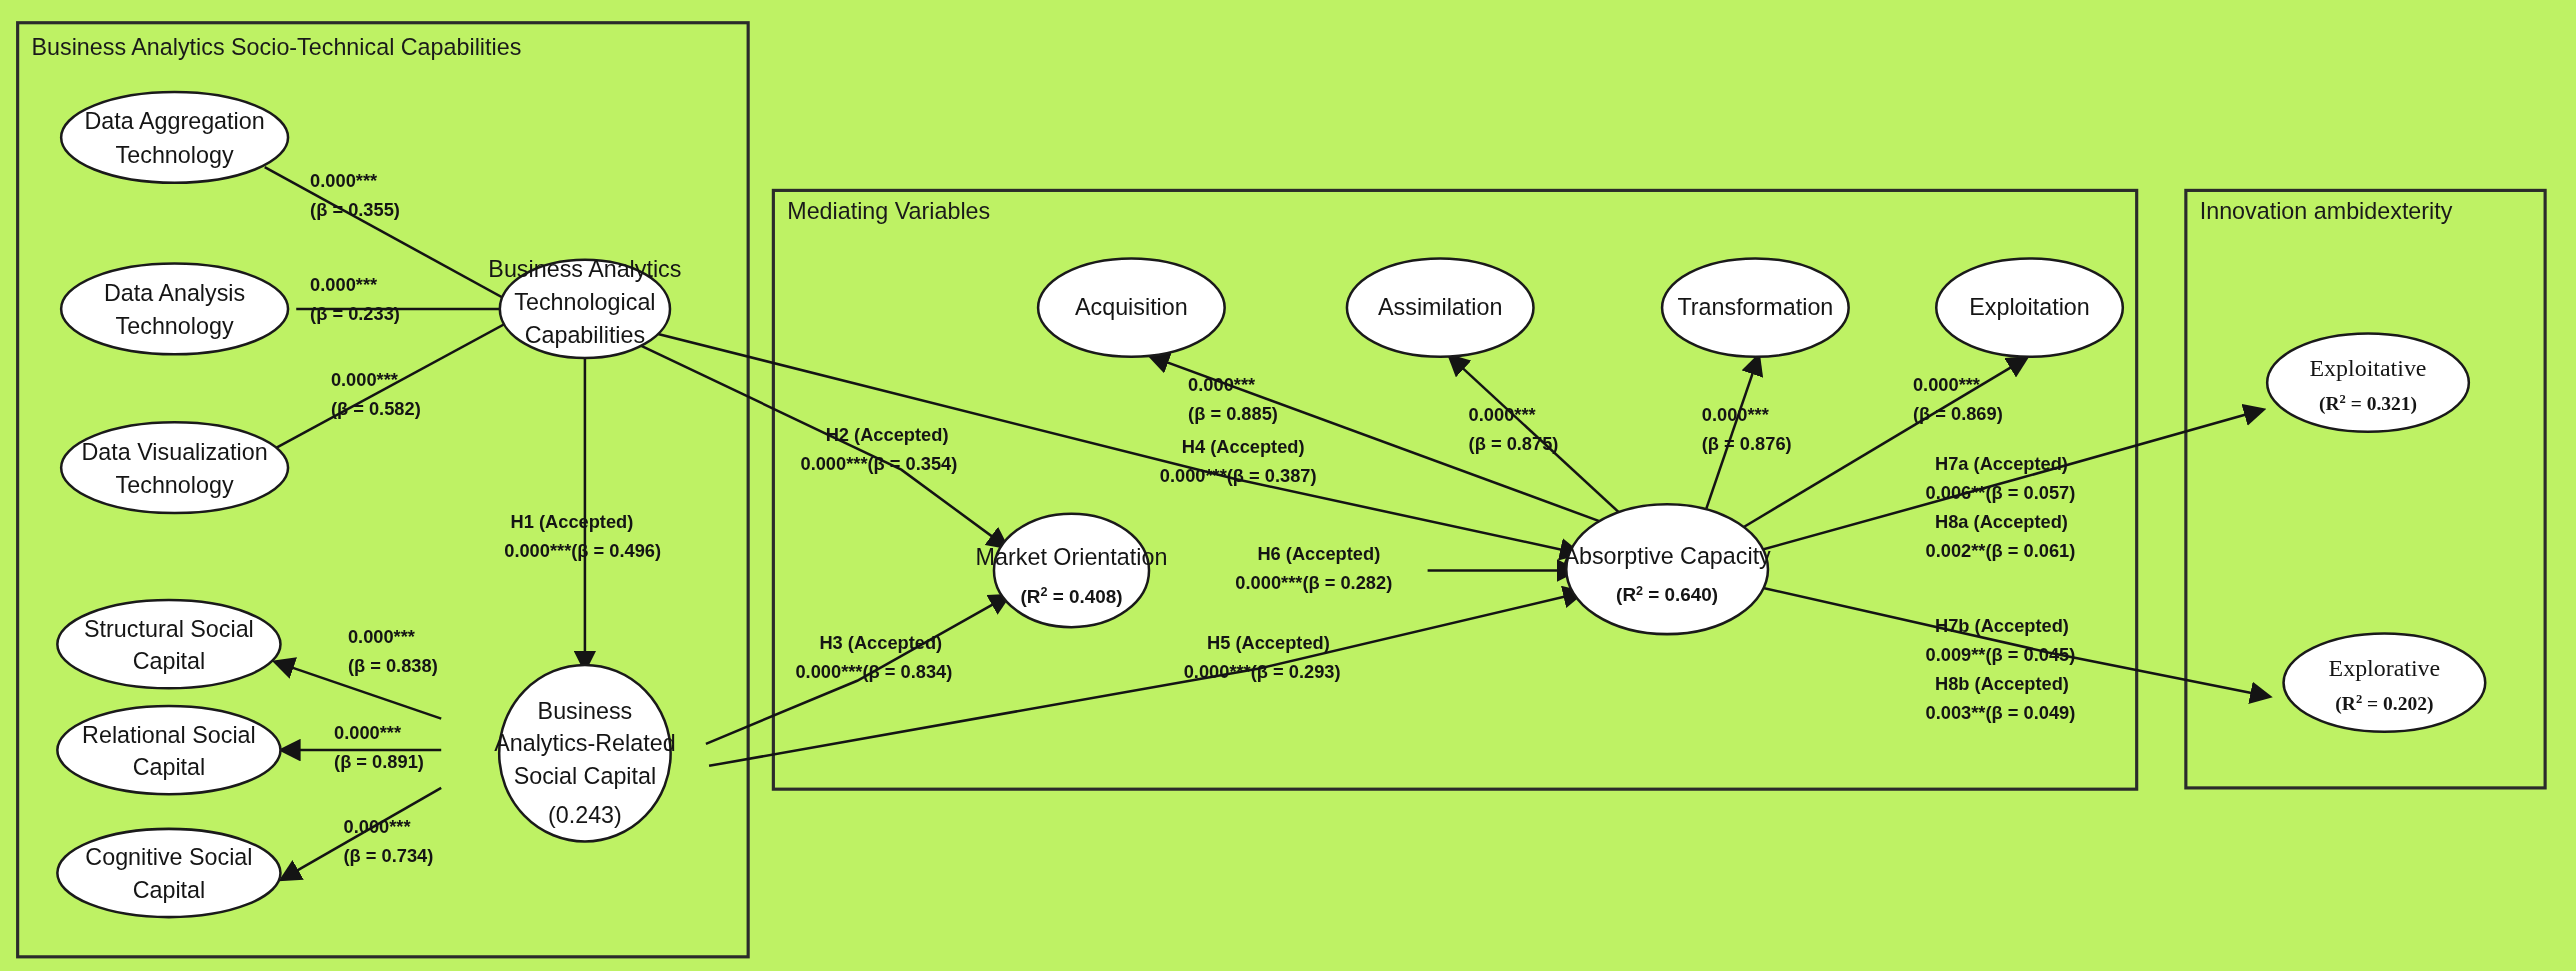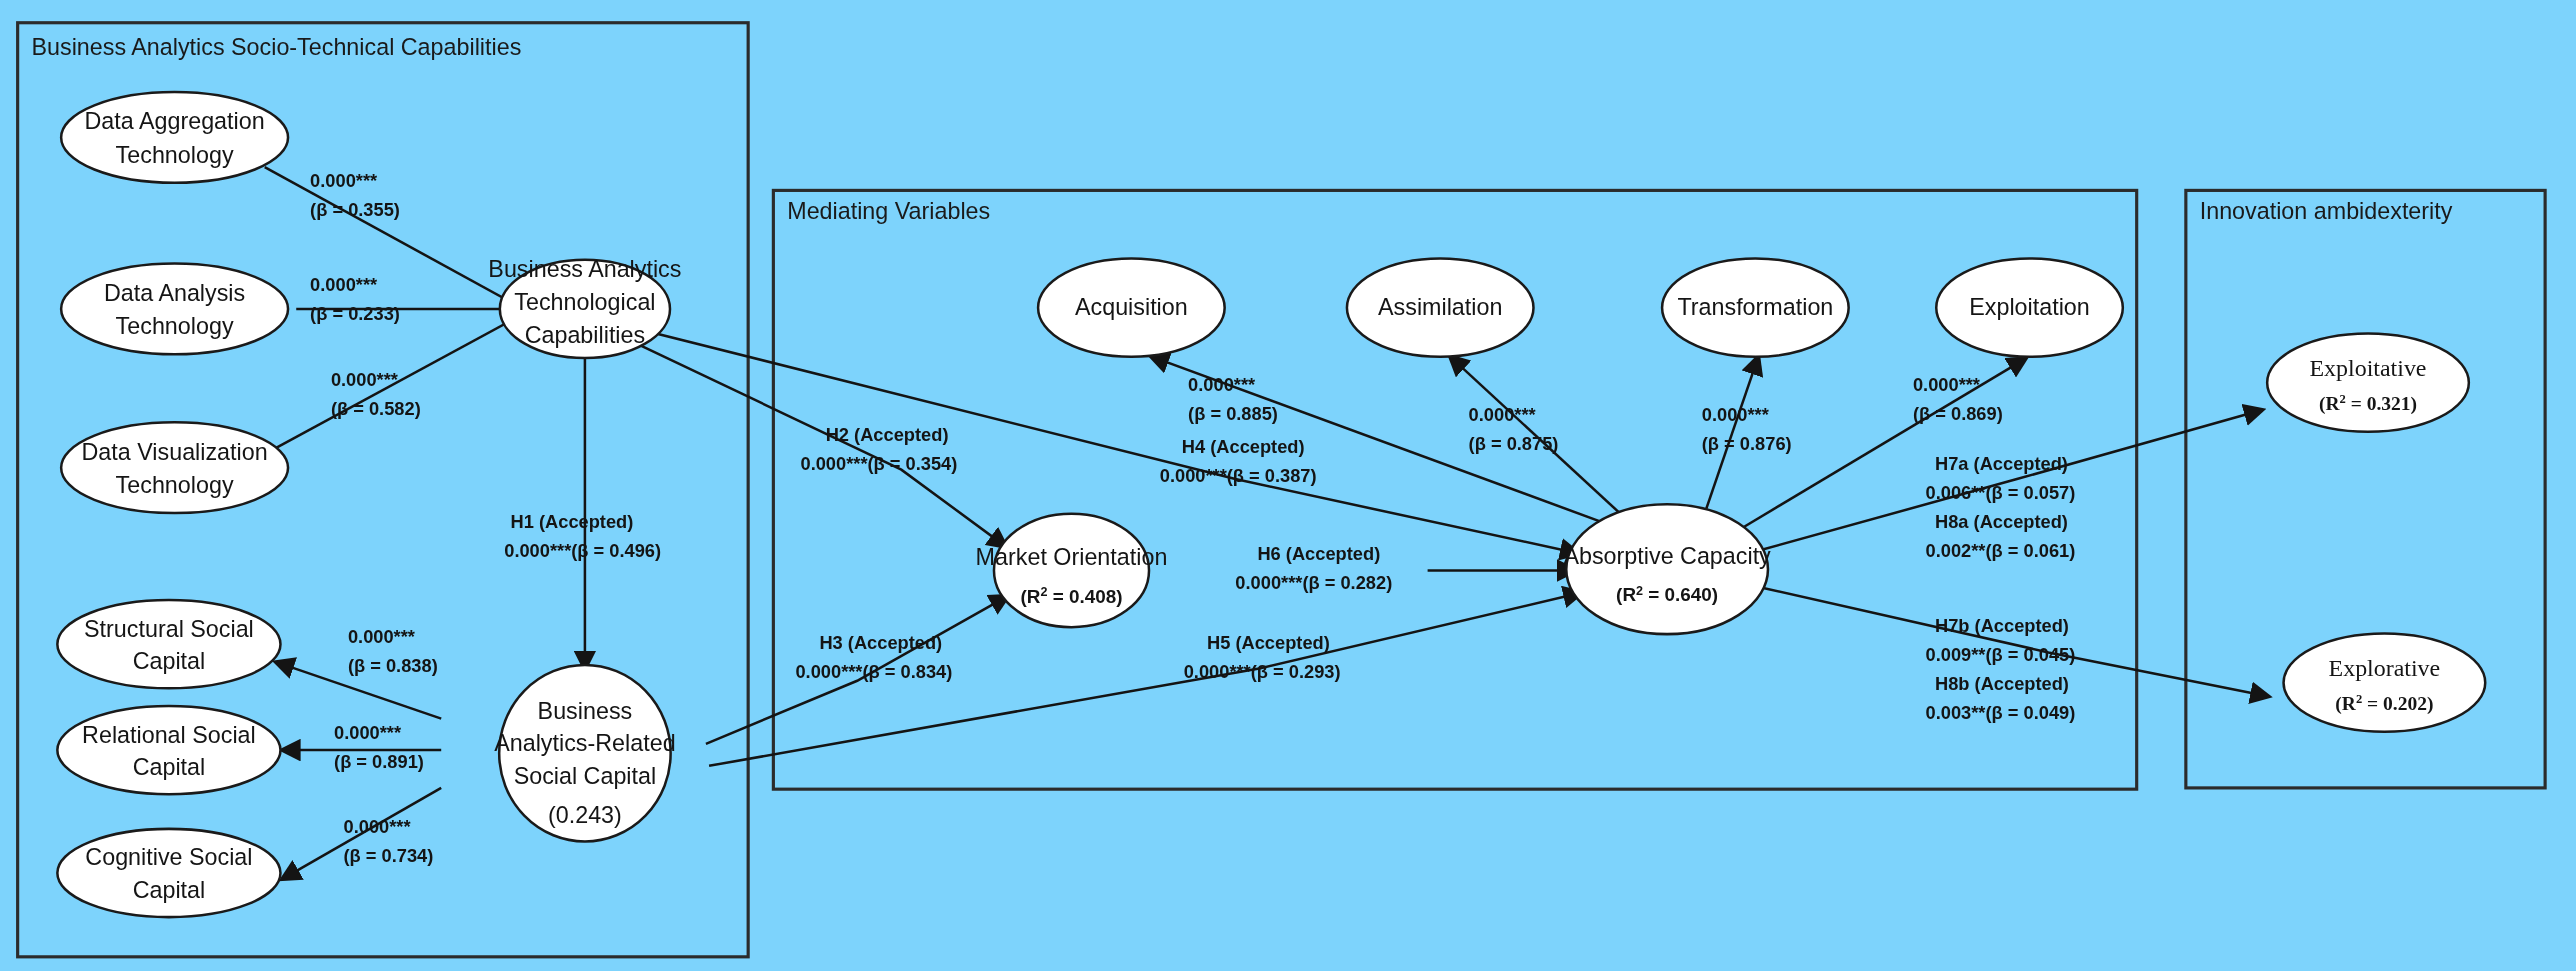--- a/index.html
+++ b/index.html
@@ -4,21 +4,21 @@
 <style>
   html, body {
     margin: 0;
     padding: 0;
     background: #ffffff;
   }
   #stage {
     position: relative;
     width: 2576px;
     height: 972px;
-    background: #7dd3fc;
+    background: #bef264;
     font-family: "Liberation Sans", sans-serif;
   }
   svg#diagram {
     position: absolute;
     top: 0;
     left: 0;
     width: 2576px;
     height: 972px;
   }
   .panel-rect {

